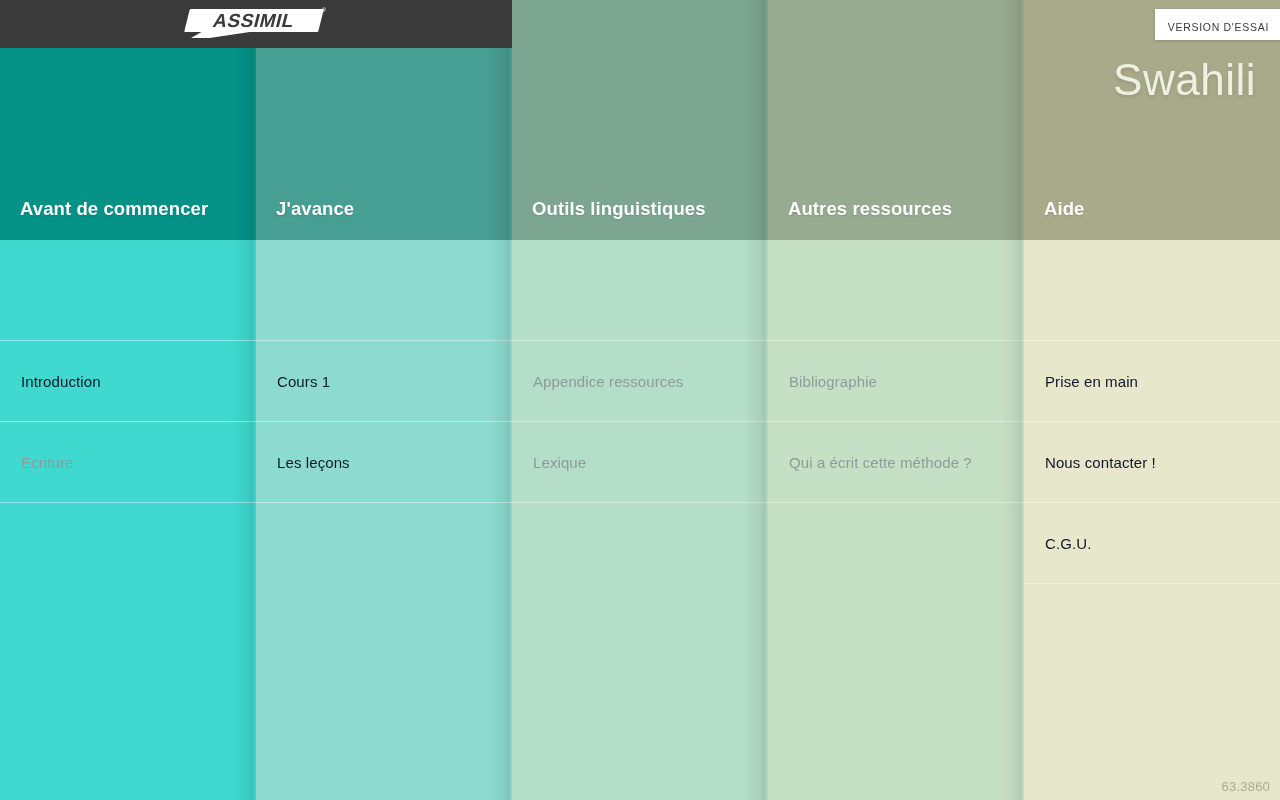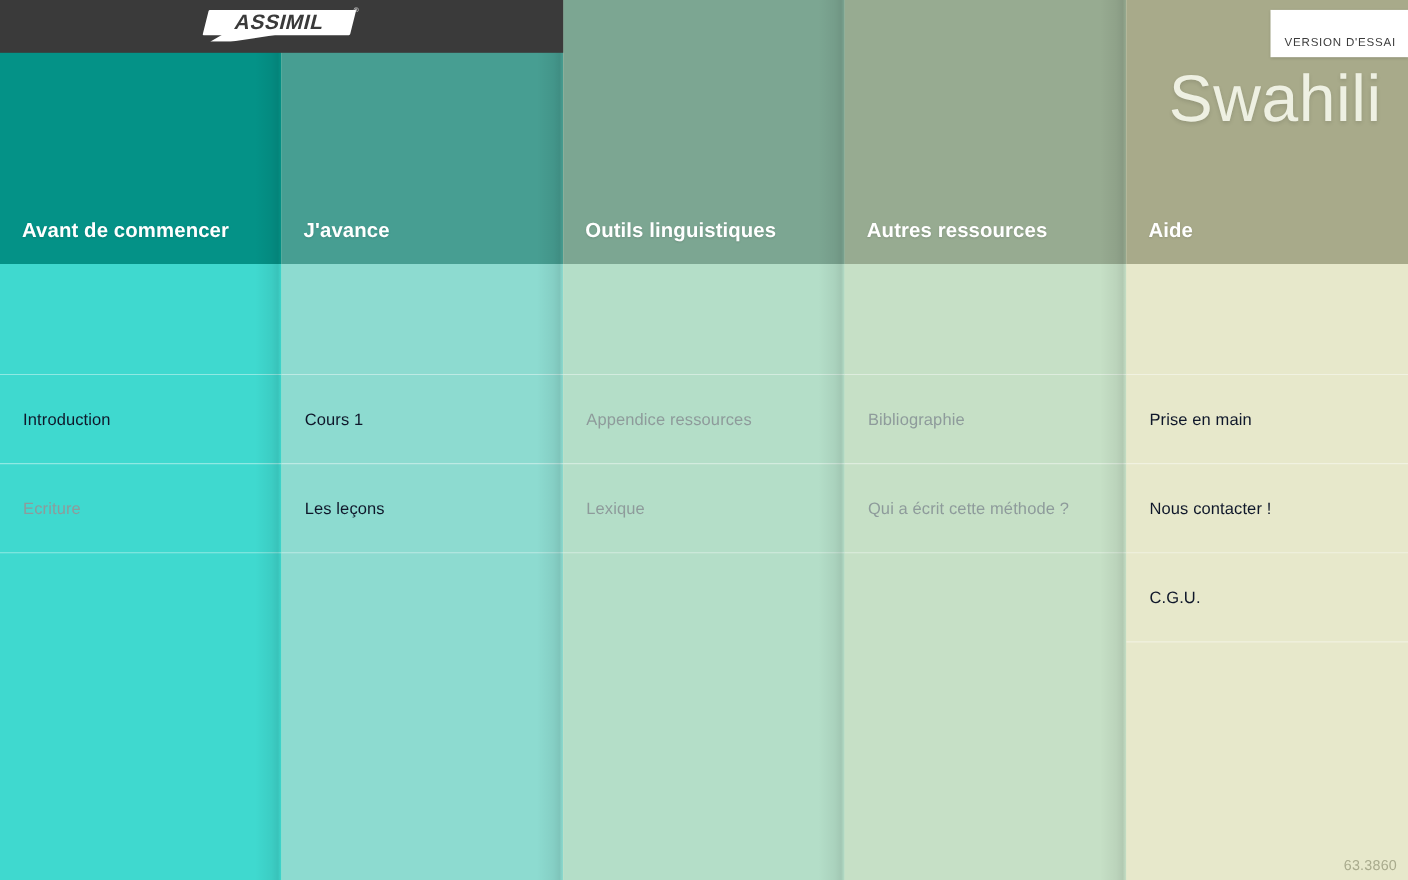--- a/index.html
+++ b/index.html
@@ -94,28 +94,28 @@
     display:inline-block; width:18px; height:18px; border-radius:50%;
     border:2.5px solid #f2f2f2; margin-left:1px; position:relative; top:2px;
     background:radial-gradient(circle at 72% 28%, #f2f2f2 0 46%, transparent 47%);
   }
 
   
   .trial {
     position:absolute; right:0; top:9px; z-index:30;
     background:#ffffff; color:#3b3b3b;
     font-size:10.5px; letter-spacing:.7px;
-    padding:24px 11px 7px 13px;
+    padding:12px 11px 7px 13px;
     box-shadow:0 1px 3px rgba(0,0,0,.18);
   }
 
   
   .lang {
     position:absolute; right:24px; top:55px; z-index:15;
-    font-size:60px; font-weight:300; letter-spacing:.5px;
+    font-size:44px; font-weight:300; letter-spacing:.5px;
     color:#eef0e2;
     text-shadow:0 2px 4px rgba(0,0,0,.12);
   }
 
   
   .build {
     position:absolute; right:10px; bottom:6px; z-index:30;
     font-size:13px; color:#a9ab8d; letter-spacing:.2px;
   }
 </style>

